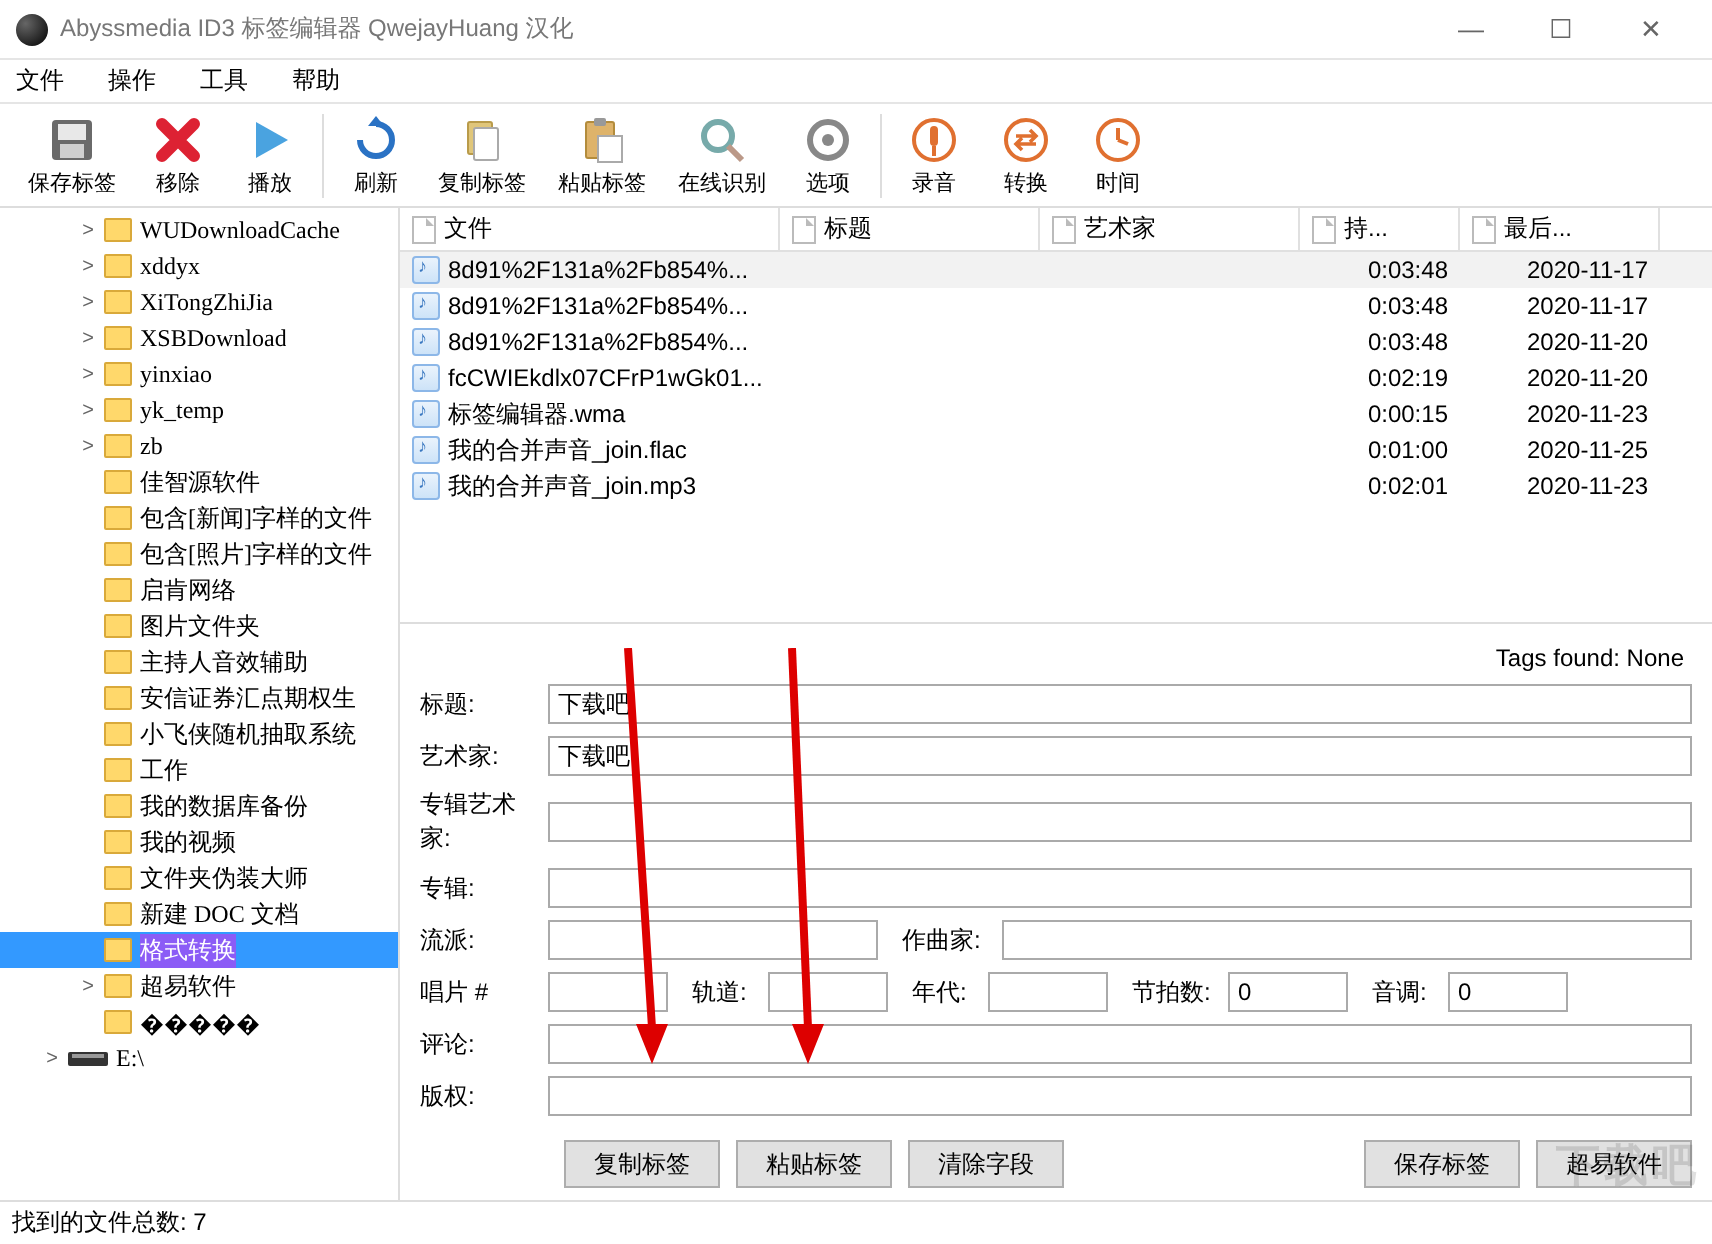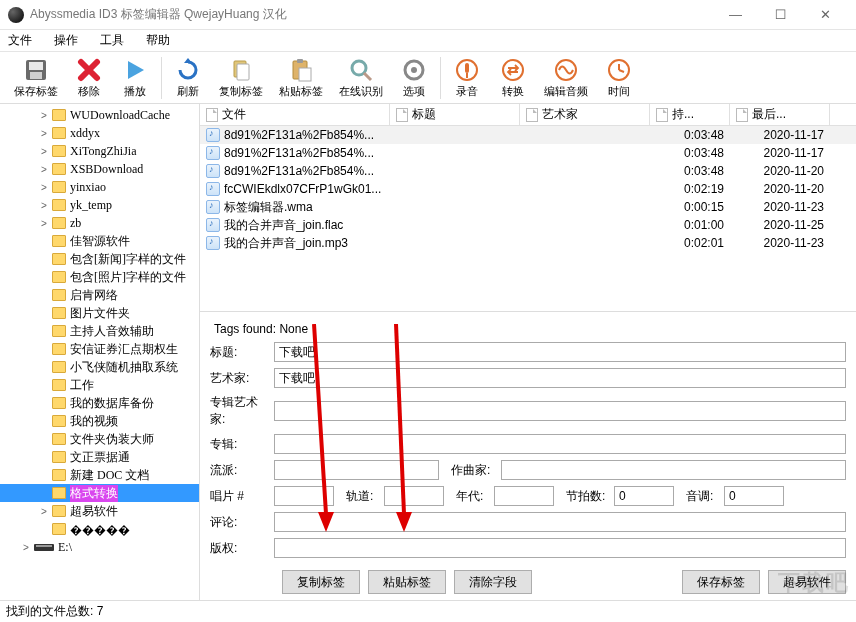--- a/index.html
+++ b/index.html
@@ -18,35 +18,35 @@
 .mainrow { flex: 1; display: flex; overflow: hidden; }
 .tree { width: 200px; border-right: 1px solid #ddd; overflow-y: auto; overflow-x: hidden; padding: 2px 0; }
 .tnode { display: flex; align-items: center; height: 18px; padding-left: 20px; white-space: nowrap; }
 .tnode.d2 { padding-left: 38px; }
 .tnode .tw { width: 12px; text-align: center; color: #666; font-size: 10px; margin-right: 2px; }
 .tnode .fic { width: 14px; height: 12px; background: #ffd86b; border: 1px solid #d9a93a; border-radius: 1px; margin-right: 4px; flex-shrink: 0; }
 .tnode .dic { width: 20px; height: 7px; background: #333; border-radius: 1px; margin-right: 4px; flex-shrink: 0; position: relative; }
 .tnode .dic::after { content:""; position:absolute; top:1px; left:2px; width:16px; height:2px; background:#999; }
 .tnode .txt { overflow: hidden; text-overflow: ellipsis; font-family: Liberation Serif, serif; }
 .tnode.sel { background: #3399ff; }
-.tnode.sel .txt { background: #d946ef; color: #fff; }
+.tnode.sel .txt { background: #8b5cf6; color: #fff; }
 .right { flex: 1; display: flex; flex-direction: column; }
 .filegrid { height: 242px; border-bottom: 1px solid #ddd; display: flex; flex-direction: column; }
 .ghdr { display: flex; height: 22px; border-bottom: 1px solid #e0e0e0; background: #fff; }
 .ghdr .col { display: flex; align-items: center; padding: 0 6px; border-right: 1px solid #e0e0e0; gap: 4px; }
 .ghdr .pic { width: 12px; height: 14px; border: 1px solid #bbb; background: #fff; position: relative; }
 .ghdr .pic::after { content:""; position:absolute; top:0; right:0; border-top:4px solid #fff; border-left:4px solid #bbb; }
 .gbody { flex: 1; overflow: auto; }
 .grow { display: flex; height: 18px; align-items: center; }
 .grow.sel { background: #f2f2f2; }
 .grow .cell { padding: 0 6px; overflow: hidden; text-overflow: ellipsis; white-space: nowrap; display: flex; align-items: center; gap: 4px; }
 .aic { width: 14px; height: 14px; border: 1px solid #8cb7e8; background: linear-gradient(#eaf3fc,#cde3f8); border-radius: 2px; position: relative; flex-shrink: 0; }
 .aic::after { content: "♪"; position: absolute; top: -1px; left: 2px; font-size: 9px; color: #3a78c0; }
 .tagpane { flex: 1; padding: 8px 10px 6px; display: flex; flex-direction: column; position: relative; }
-.tagsline { color: #000; padding: 2px 4px 6px; }
+.tagsline { text-align: right; color: #000; padding: 2px 4px 6px; }
 .frow { display: flex; align-items: center; margin-bottom: 6px; }
 .flabel { width: 64px; text-align: left; padding-right: 6px; }
 .ftxt { flex: 1; height: 20px; border: 1px solid #aaa; padding: 0 4px; font-size: 12px; background: #fff; }
 .fshort { width: 60px; height: 20px; border: 1px solid #aaa; padding: 0 4px; }
 .spacer { width: 12px; }
 .btnrow { display: flex; gap: 8px; margin-top: 6px; }
 .btn { height: 24px; border: 1px solid #adadad; background: #e1e1e1; padding: 0 14px; display: flex; align-items: center; justify-content: center; }
 .statusbar { height: 22px; border-top: 1px solid #ddd; display: flex; align-items: center; padding: 0 6px; }
 .arrow { position: absolute; pointer-events: none; }
 svg { display: block; }
@@ -161,29 +161,20 @@
           <circle cx="12" cy="12" r="10" fill="none" stroke="#e07030" stroke-width="2"></circle>
           <path d="M7 10 L17 10 M14 7 L17 10 L14 13 M17 14 L7 14 M10 11 L7 14 L10 17" stroke="#e07030" stroke-width="1.8" fill="none"></path>
         </svg>
       </div>
       <div class="lbl">转换</div>
     </div>
   <div class="tbtn">
       <div class="ic">
         <svg width="24" height="24">
           <circle cx="12" cy="12" r="10" fill="none" stroke="#e07030" stroke-width="2"></circle>
-          <path d="M5 12 Q8 5 12 12 T19 12" stroke="#e07030" stroke-width="2" fill="none"></path>
-        </svg>
-      </div>
-      <div class="lbl">编辑音频</div>
-    </div>
-  <div class="tbtn">
-      <div class="ic">
-        <svg width="24" height="24">
-          <circle cx="12" cy="12" r="10" fill="none" stroke="#e07030" stroke-width="2"></circle>
           <line x1="12" y1="12" x2="12" y2="6" stroke="#e07030" stroke-width="2"></line>
           <line x1="12" y1="12" x2="17" y2="14" stroke="#e07030" stroke-width="2"></line>
         </svg>
       </div>
       <div class="lbl">时间</div>
     </div>
 </div>
 
 <div class="mainrow">
 
@@ -275,25 +266,20 @@
       </div>
       <div class="tnode d2">
         <span class="tw"></span>
         <span class="fic"></span>
         <span class="txt">我的视频</span>
       </div>
       <div class="tnode d2">
         <span class="tw"></span>
         <span class="fic"></span>
         <span class="txt">文件夹伪装大师</span>
-      </div>
-      <div class="tnode d2">
-        <span class="tw"></span>
-        <span class="fic"></span>
-        <span class="txt">文正票据通</span>
       </div>
       <div class="tnode d2">
         <span class="tw"></span>
         <span class="fic"></span>
         <span class="txt">新建 DOC 文档</span>
       </div>
       <div class="tnode d2 sel">
         <span class="tw"></span>
         <span class="fic"></span>
         <span class="txt">格式转换</span>

